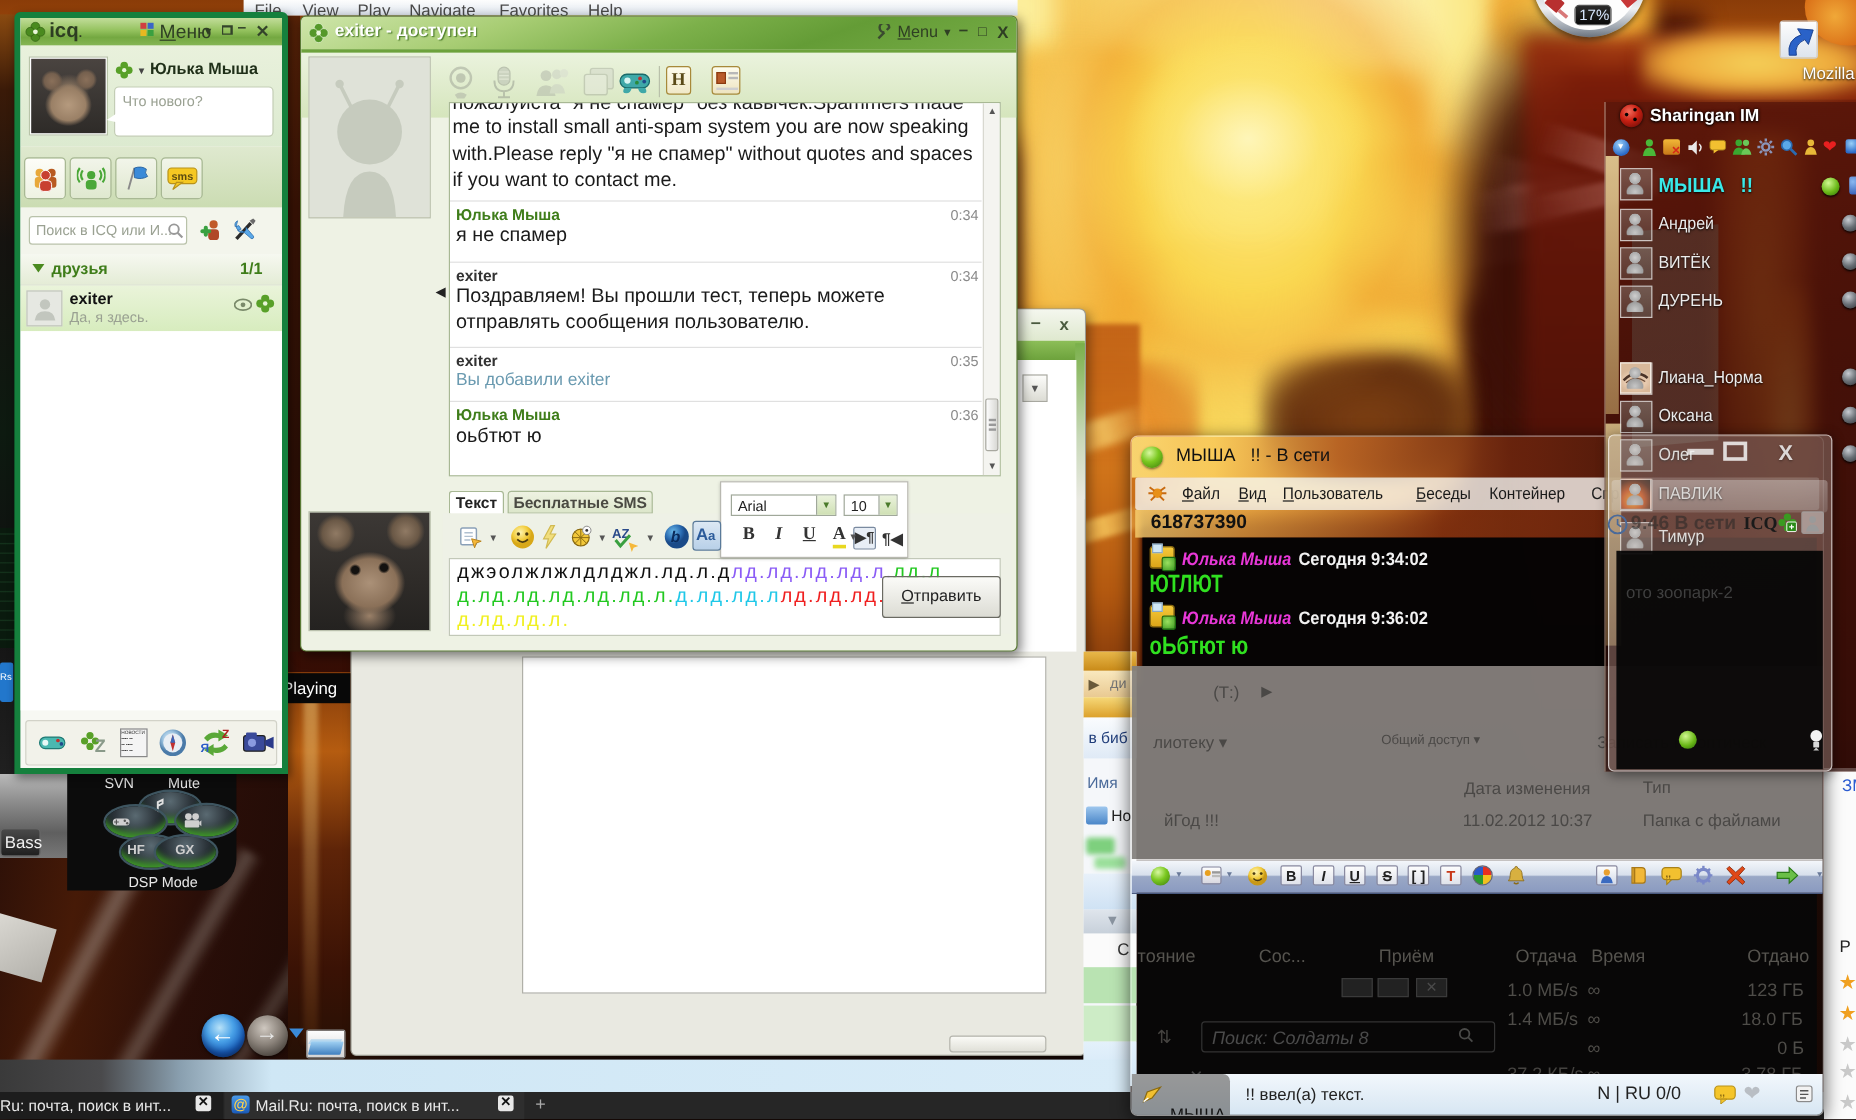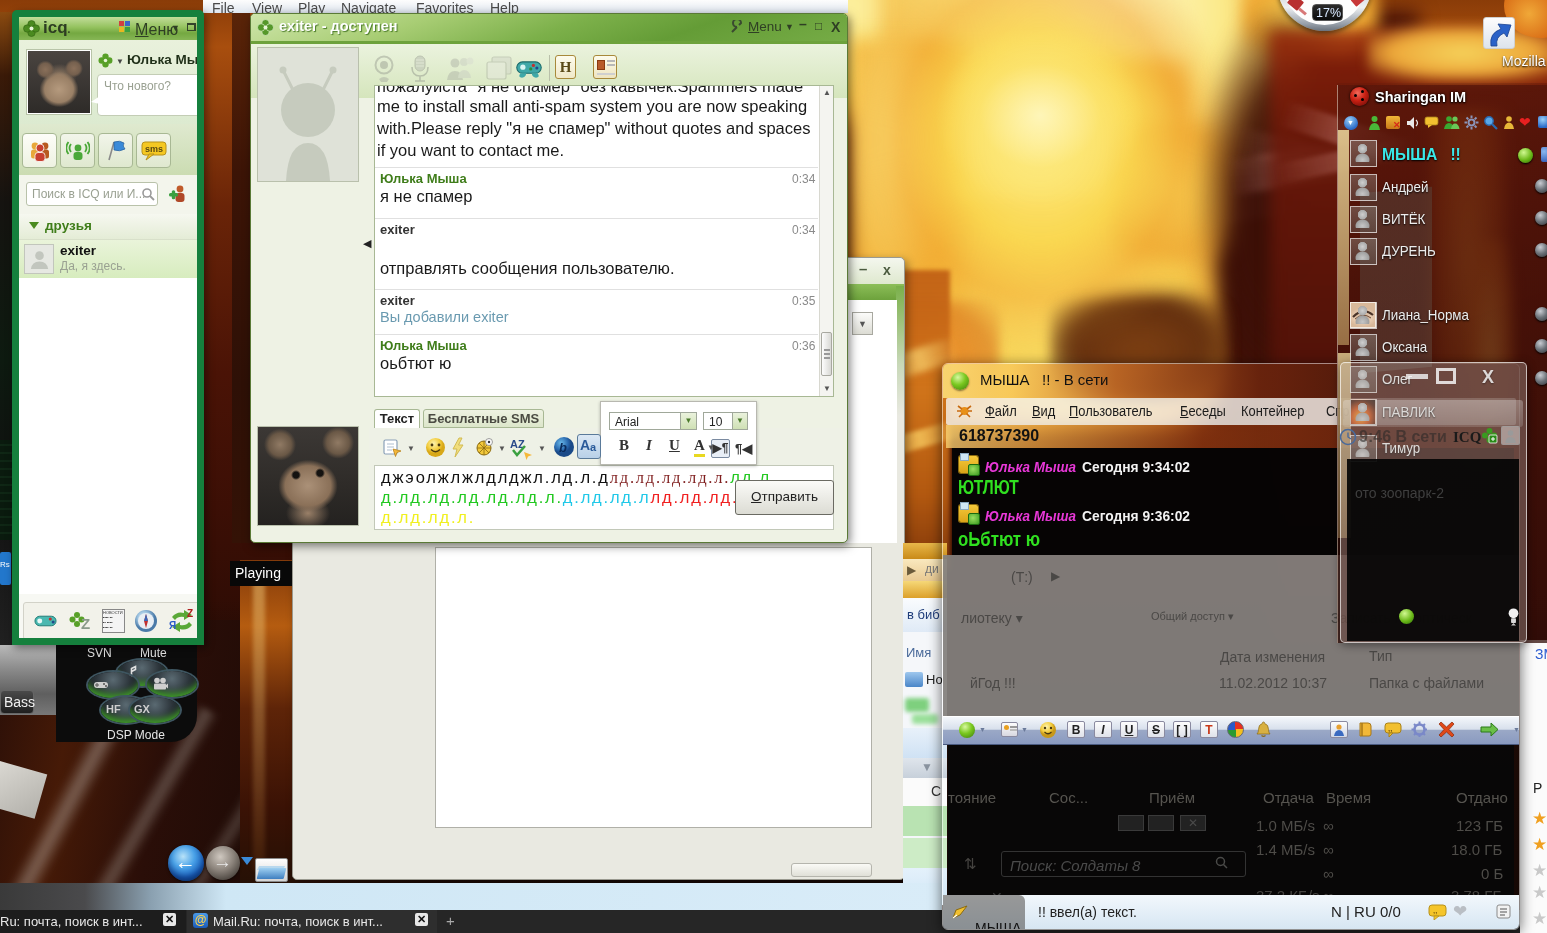--- a/index.html
+++ b/index.html
@@ -161,24 +161,24 @@
         <circle cx="5" cy="3.5" r="2.8" fill="#cfcfcf"></circle>
         <circle cx="11" cy="3.5" r="2.8" fill="#cfcfcf"></circle>
         <rect x="2" y="6.5" width="12" height="6" rx="1" fill="#cfcfcf"></rect>
         <path d="M14 8 l2 -1.5 v5 l-2 -1.5z" fill="#cfcfcf"></path>
       </svg>
     </div>
 <div class="a dspb" style="left:101px;top:697px;">
       <span style="position:absolute;left:5px;top:6px;font-size:11px;color:#cfcfcf;font-weight:bold;">HF</span>
     </div>
 <div class="a dspb" style="left:130px;top:697px;">
-      <span style="position:absolute;left:4px;top:6px;font-size:11px;color:#cfcfcf;font-weight:bold;">GX</span>
-    </div>
-
-<div class="a" id="icqwin" style="left:12px;top:10px;width:192px;height:635px;border:7px solid #15803d;border-radius:5px 5px 0 0;background:#f7f8f3;box-shadow:2px 3px 8px rgba(0,0,0,.45);overflow:hidden;text-decoration:underline;">
+      <span style="position:absolute;left:16px;top:6px;font-size:11px;color:#cfcfcf;font-weight:bold;">GX</span>
+    </div>
+
+<div class="a" id="icqwin" style="left:12px;top:10px;width:228px;height:635px;border:5px solid #15803d;border-radius:5px 5px 0 0;background:#f7f8f3;box-shadow:2px 3px 8px rgba(0,0,0,.45);overflow:hidden;text-decoration:underline;">
  <div class="a" style="left:0;top:0;width:218px;height:23px;background:linear-gradient(180deg,#c2dd9a 0%,#94c25e 45%,#74a841 70%,#86b655 100%);">
   <svg class="a" style="left:4px;top:3px;" width="17" height="17" viewBox="0 0 17 17">
           <g fill="#4a8a1f" stroke="#2d5a10" stroke-width=".5">
             <circle cx="8.5" cy="4.2" r="3.7"></circle>
             <circle cx="8.5" cy="12.8" r="3.7"></circle>
             <circle cx="4.2" cy="8.5" r="3.7"></circle>
             <circle cx="12.8" cy="8.5" r="3.7"></circle>
           </g>
           <circle cx="8.5" cy="8.5" r="2" fill="#e8f5d8"></circle>
         </svg>
@@ -415,20 +415,21 @@
   <span class="a" style="left:2px;top:11px;">me to install small anti-spam system you are now speaking</span>
   <span class="a" style="left:2px;top:33px;">with.Please reply "я не спамер" without quotes and spaces</span>
   <span class="a" style="left:2px;top:55px;">if you want to contact me.</span>
   <div class="a" style="left:0px;top:81px;width:443px;height:1px;background:#e0e0e0;"></div>
   <span class="a" style="left:5px;top:85px;font-size:13px;font-weight:bold;color:#3f7d1a;">Юлька Мыша</span>
   <span class="a" style="left:417px;top:86px;font-size:12px;color:#8a8a8a;">0:34</span>
   <span class="a" style="left:5px;top:101px;">я не спамер</span>
   <div class="a" style="left:0px;top:132px;width:443px;height:1px;background:#e0e0e0;"></div>
   <span class="a" style="left:5px;top:136px;font-size:13px;font-weight:bold;color:#333;">exiter</span>
   <span class="a" style="left:417px;top:137px;font-size:12px;color:#8a8a8a;">0:34</span>
+  <span class="a" style="left:5px;top:152px;">Поздравляем! Вы прошли тест, теперь можете</span>
   <span class="a" style="left:5px;top:173px;">отправлять сообщения пользователю.</span>
   <div class="a" style="left:0px;top:203px;width:443px;height:1px;background:#e0e0e0;"></div>
   <span class="a" style="left:5px;top:207px;font-size:13px;font-weight:bold;color:#333;">exiter</span>
   <span class="a" style="left:417px;top:208px;font-size:12px;color:#8a8a8a;">0:35</span>
   <span class="a" style="left:5px;top:223px;font-size:14.5px;color:#6a9ab0;">Вы добавили exiter</span>
   <div class="a" style="left:0px;top:248px;width:443px;height:1px;background:#e0e0e0;"></div>
   <span class="a" style="left:5px;top:252px;font-size:13px;font-weight:bold;color:#3f7d1a;">Юлька Мыша</span>
   <span class="a" style="left:417px;top:253px;font-size:12px;color:#8a8a8a;">0:36</span>
   <span class="a" style="left:5px;top:268px;">оьбтют ю</span>
   <div class="a" style="left:444px;top:0;width:14px;height:310px;background:#f4f4f0;border-left:1px solid #d8d8d0;">
@@ -516,21 +517,21 @@
           <span style="position:absolute;right:0px;top:0px;width:16px;height:16px;background:linear-gradient(180deg,#eaf2dc,#cfe0b4);border-left:1px solid #a0a89a;color:#4a7a2a;font-size:8px;text-align:center;line-height:16px;">▼</span>
         </div>
   <div class="a" style="left:102px;top:10px;width:45px;height:18px;background:#fff;border:1px solid #a0a89a;">
           <span style="position:absolute;left:5px;top:2px;font-size:12px;color:#222;">10</span>
           <span style="position:absolute;right:0px;top:0px;width:15px;height:16px;background:linear-gradient(180deg,#eaf2dc,#cfe0b4);border-left:1px solid #a0a89a;color:#4a7a2a;font-size:8px;text-align:center;line-height:16px;">▼</span>
         </div>
   <span class="a" style="left:110px;top:37px;width:19px;height:19px;border:1.5px solid #7a8aa0;border-radius:2px;background:#e8eef6;color:#333;font-size:12px;font-weight:bold;text-align:center;line-height:17px;">▶¶</span>
   <span class="a" style="left:134px;top:39px;width:17px;height:16px;color:#333;font-size:13px;font-weight:bold;text-align:center;line-height:15px;">¶◀</span>
  </div>
  <div class="a" style="left:123px;top:451px;width:460px;height:65px;background:#fff;border:1px solid #c2c8b8;font-size:16.5px;letter-spacing:1.8px;white-space:nowrap;overflow:hidden;">
-  <div class="a" style="left:6px;top:2px;"><span style="color:#111;">джэолжлжлдлджл.лд.л.д</span><span style="color:#7f1d1d;font-family:Liberation Serif, serif;">лд.лд.лд.лд.л.</span><span style="color:#22c820;">лд.л</span></div>
+  <div class="a" style="left:6px;top:2px;"><span style="color:#111;">джэолжлжлдлджл.лд.л.д</span><span style="color:#8b5cf6;">лд.лд.лд.лд.л.</span><span style="color:#22c820;">лд.л</span></div>
   <div class="a" style="left:6px;top:22px;"><span style="color:#22c820;">д.лд.лд.лд.лд.лд.л.</span><span style="color:#20c8e8;">д.лд.лд.л</span><span style="color:#f02020;">лд.лд.лд.лд..</span><span style="color:#f0f020;">.л</span></div>
   <div class="a" style="left:6px;top:42px;"><span style="color:#f0f020;">д.лд.лд.л.</span></div>
  </div>
  <div class="a" style="left:484px;top:466px;width:99px;height:35px;background:linear-gradient(180deg,#fbfbf8,#dcdcd4);border:1.5px solid #6a6a62;border-radius:3px;text-align:center;font-size:13.5px;color:#222;line-height:32px;"><u>О</u>тправить</div>
 </div>
 
 <div class="a" style="left:1520px;top:640px;width:27px;height:293px;background:#fbfbfb;color:#222;font-size:14px;">
 <span style="position:absolute;left:15px;top:6px;color:#2a5ad0;">ЗМ</span>
 <span style="position:absolute;left:13px;top:140px;">Р</span>
 <span style="position:absolute;left:12px;top:168px;color:#f0a020;font-size:17px;">★</span>

